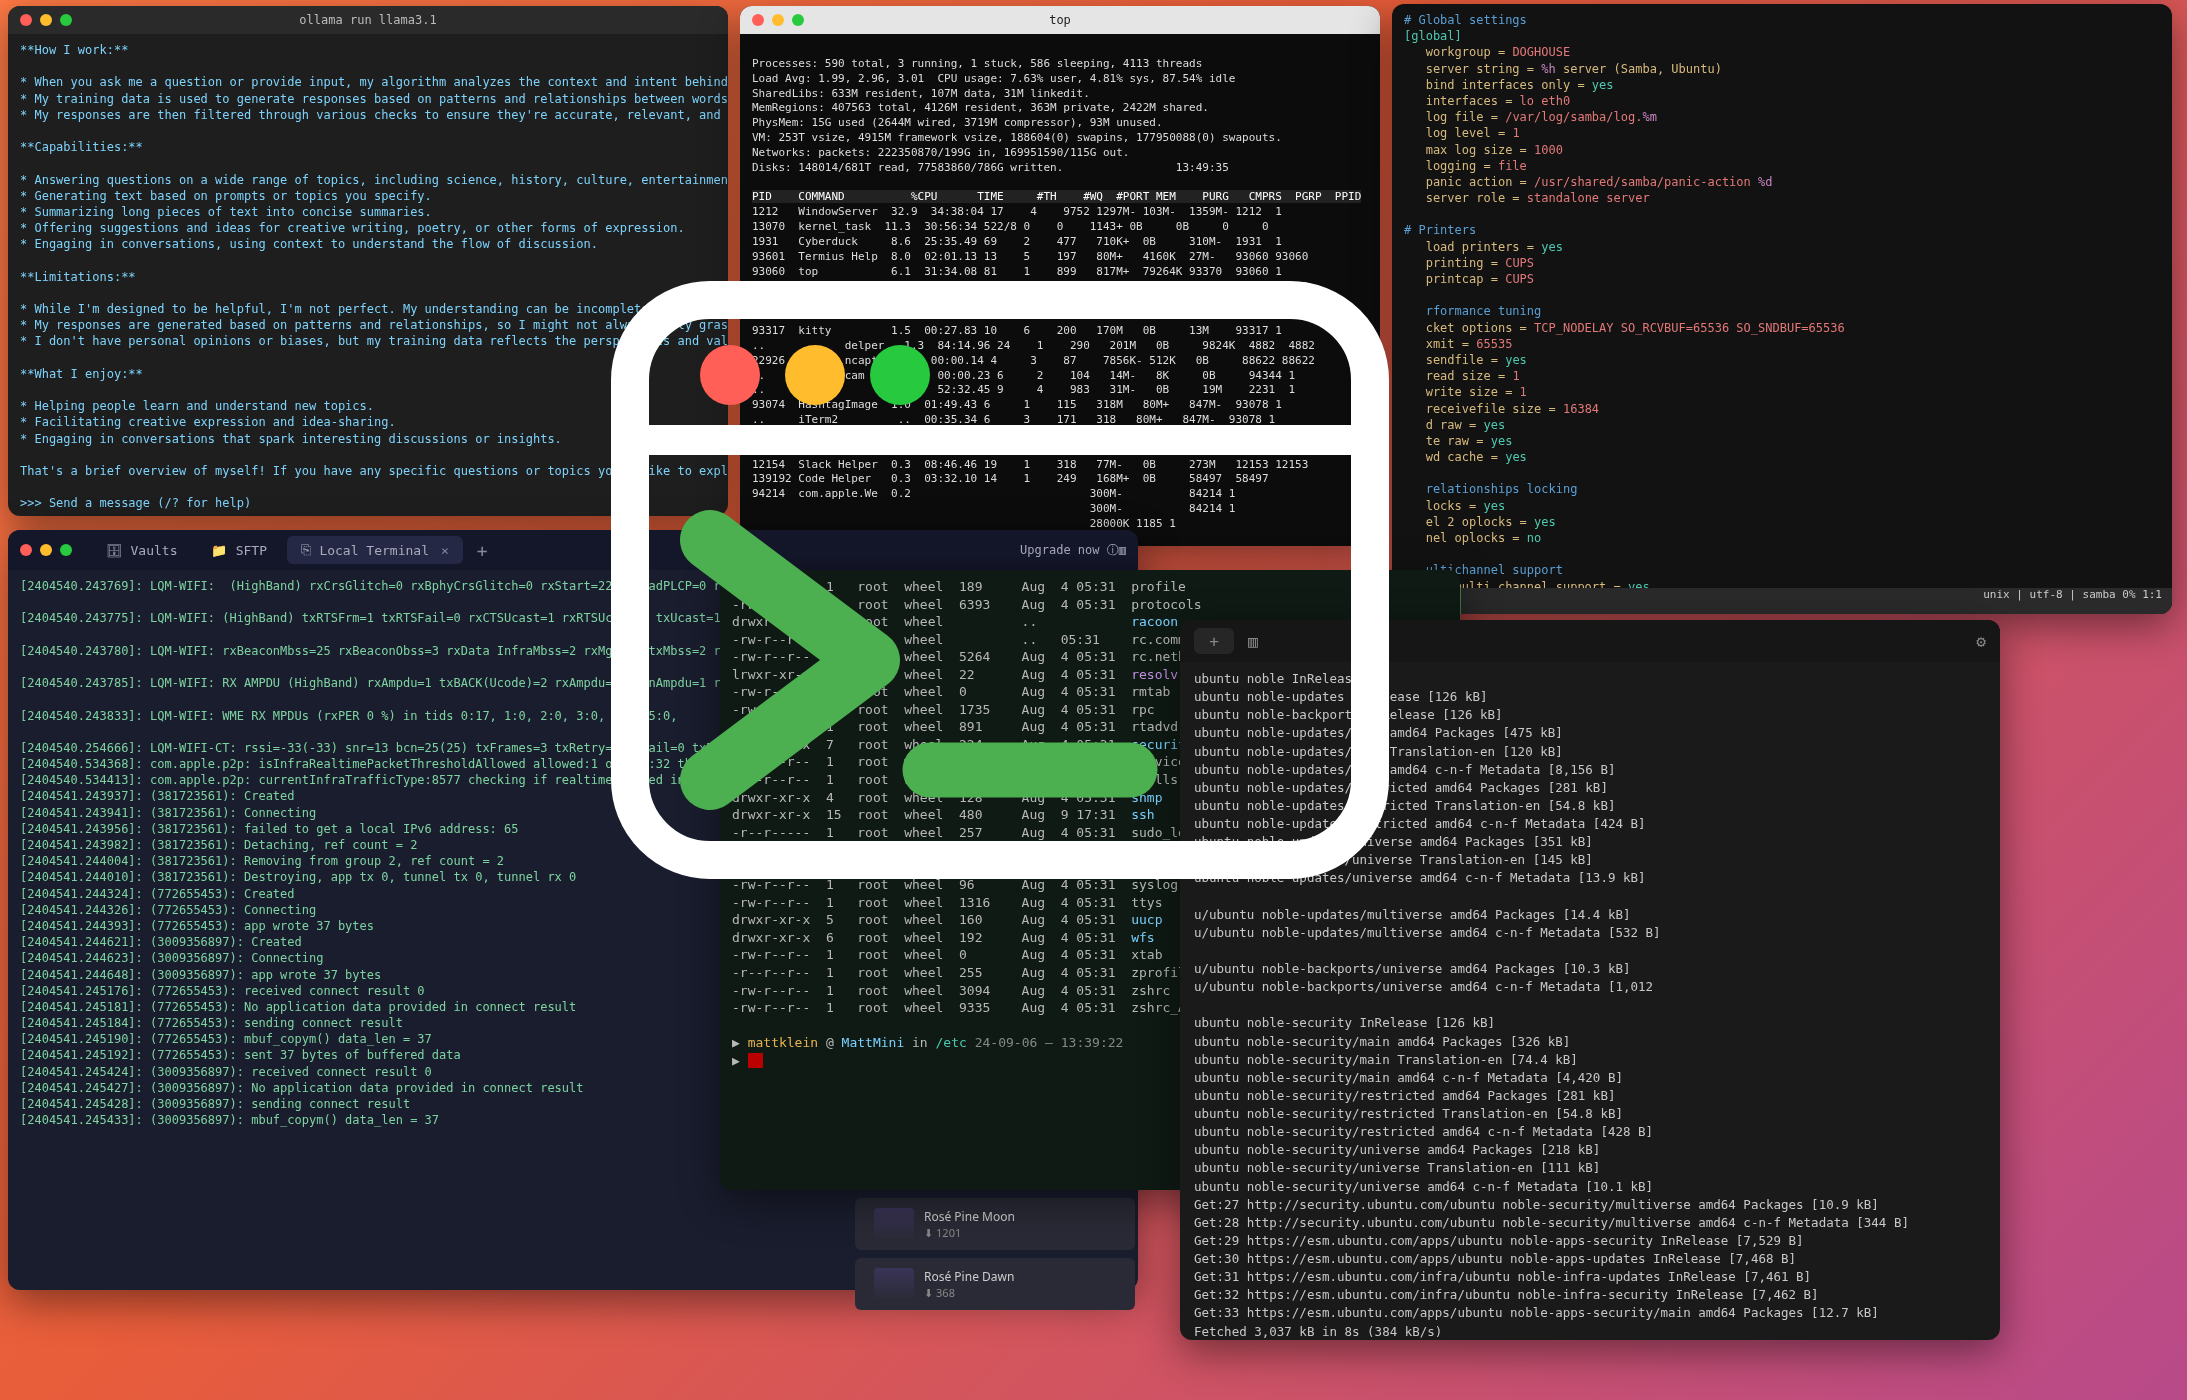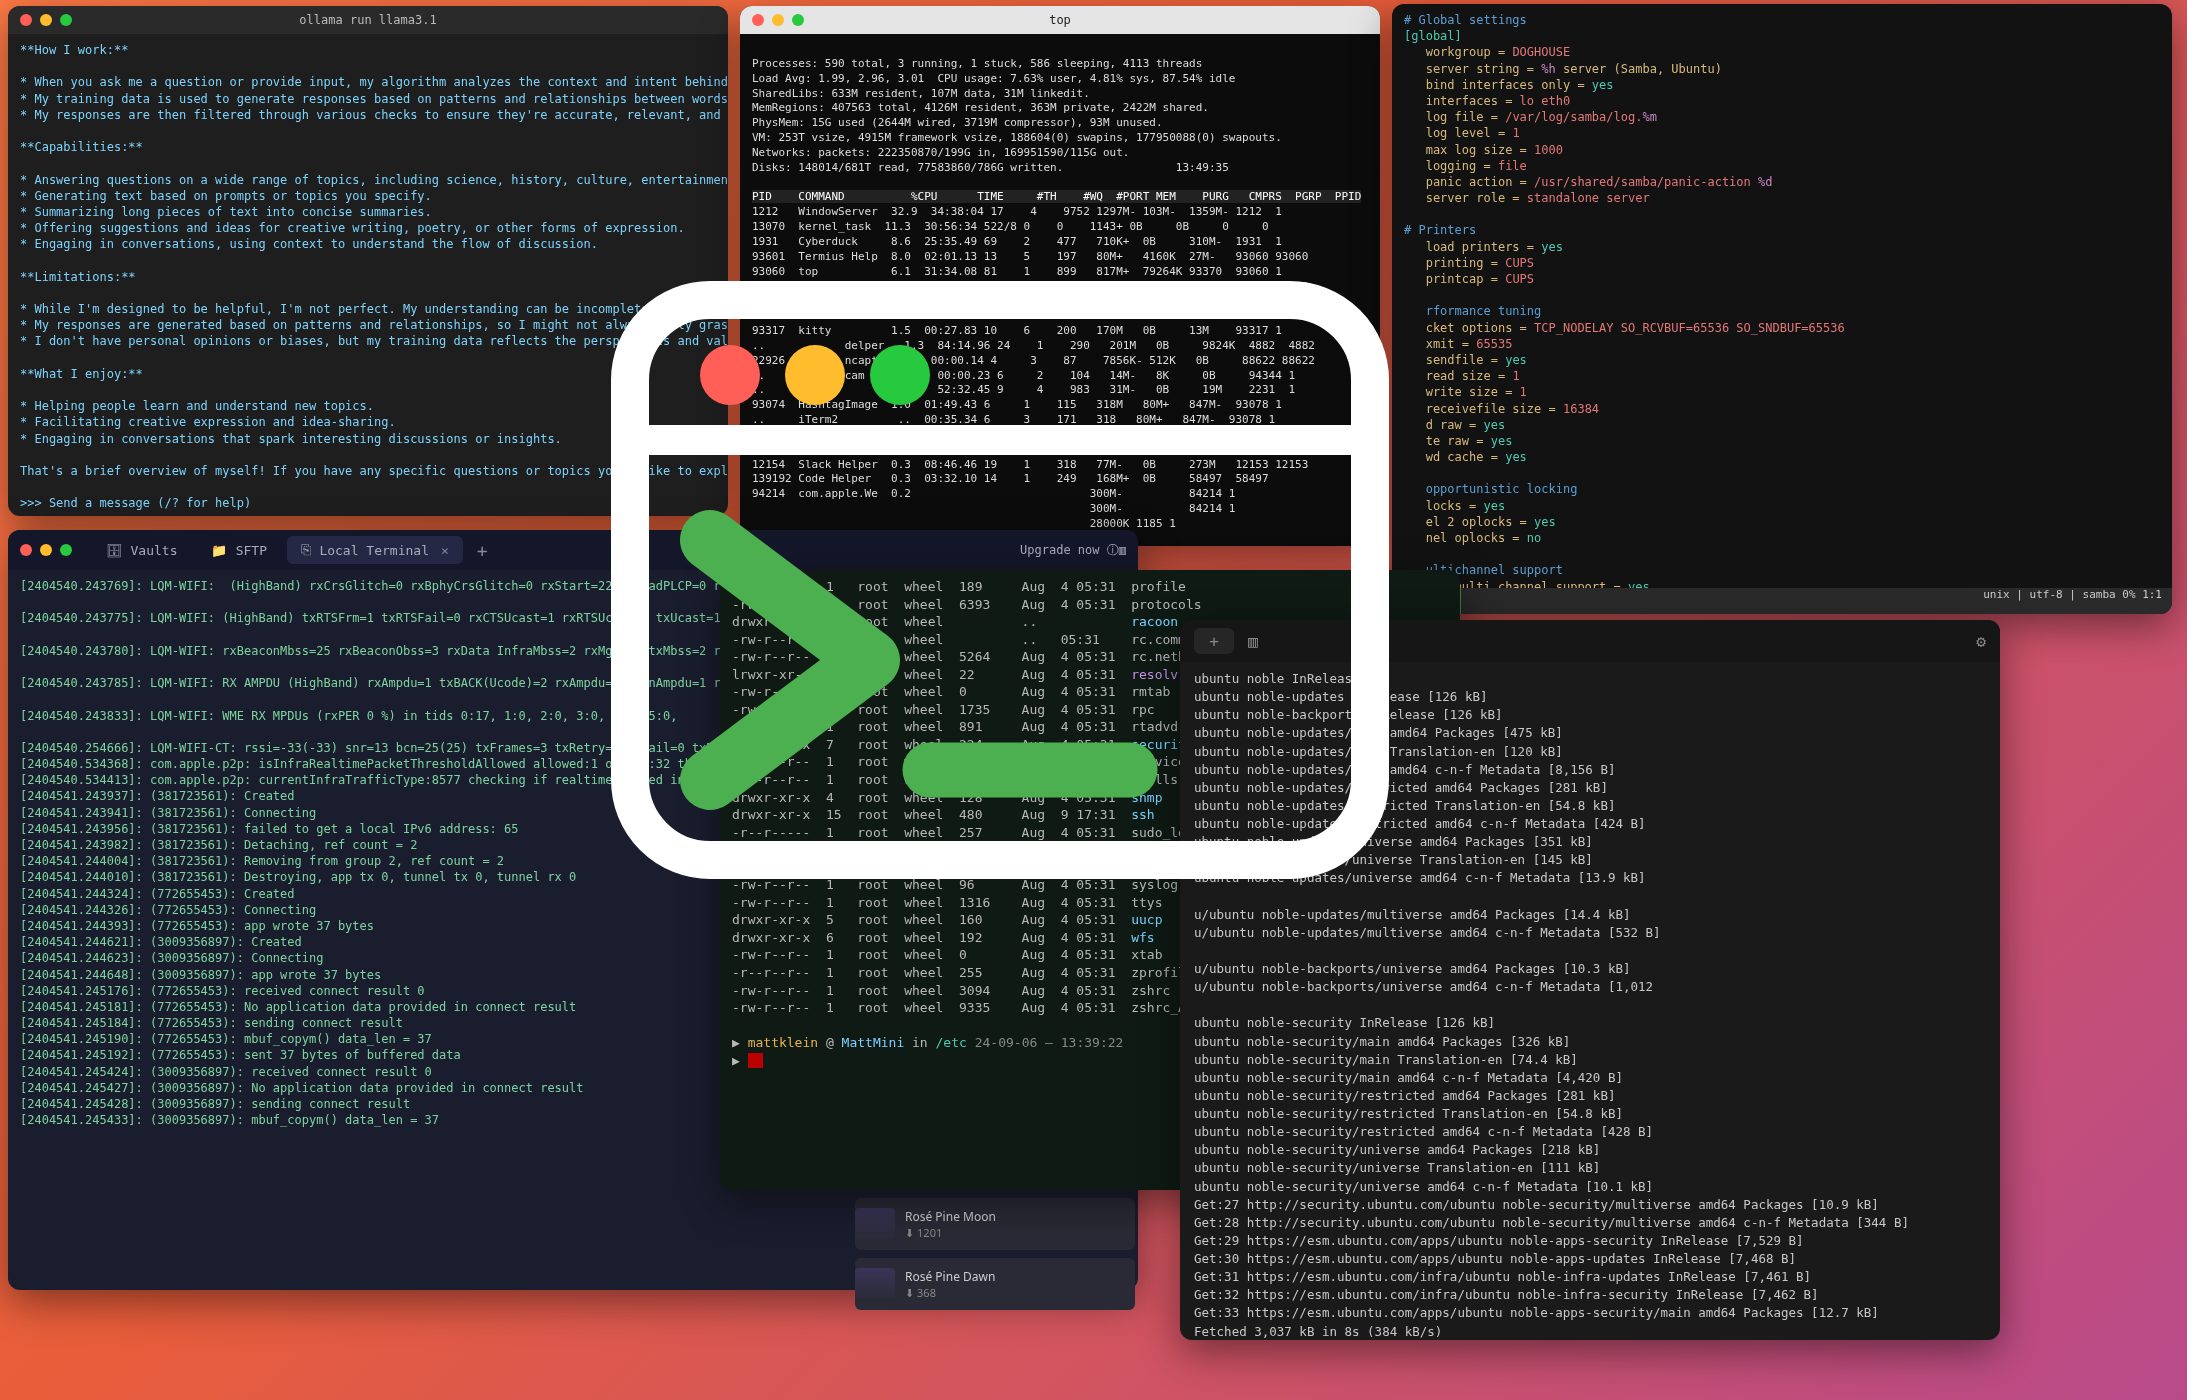--- a/index.html
+++ b/index.html
@@ -33,21 +33,21 @@
   #tabs .tabbar{height:40px;background:#14162a;display:flex;align-items:center;gap:6px;padding:0 12px;font-size:13px;color:#aab}
   #tabs .tab{padding:6px 14px;border-radius:6px;display:flex;align-items:center;gap:8px}
   #tabs .tab.active{background:#252845}
   #tabs .tab .x{margin-left:4px;color:#889}
   #tabs .plus{margin-left:8px;color:#889;font-size:18px}
   #tabs .right{margin-left:auto;display:flex;align-items:center;font-size:12px;color:#aab}
   #tabs .term{color:#7dd3a0;font-size:12px}
 
   
   #cards{position:absolute;left:855px;top:1198px;width:280px}
-  .card{background:#2a2a36;border-radius:6px;padding:10px 0;margin-bottom:8px;display:flex;gap:10px;align-items:center;color:#ccc;font-size:12px;font-family:system-ui}
+  .card{background:#2a2a36;border-radius:6px;padding:10px 19px;margin-bottom:8px;display:flex;gap:10px;align-items:center;color:#ccc;font-size:12px;font-family:system-ui}
   .swatch{width:40px;height:32px;border-radius:4px;background:linear-gradient(#3a3458,#2a2a36)}
 
   
   #etcw{left:720px;top:570px;width:740px;height:620px;background:#0f1a14}
   #etcw .titlebar{background:#e4e4e4;color:#333}
   #etcw .term{font-size:13px;color:#b8b8b8}
   .dir{color:#7ad1ff}.lnk{color:#c792ea}.prompt-user{color:#e6b450}.prompt-host{color:#7ad1ff}.prompt-path{color:#4ec9b0}
 
   
   #apt{left:1180px;top:620px;width:820px;height:720px;background:#1a1a1a}
@@ -169,21 +169,21 @@
 <span class="yl">   cket options = <span class="str">TCP_NODELAY SO_RCVBUF=65536 SO_SNDBUF=65536</span></span>
 <span class="yl">   xmit = <span class="str">65535</span></span>
 <span class="yl">   sendfile = <span class="kw">yes</span></span>
 <span class="yl">   read size = <span class="str">1</span></span>
 <span class="yl">   write size = <span class="str">1</span></span>
 <span class="yl">   receivefile size = <span class="str">16384</span></span>
 <span class="yl">   d raw = <span class="kw">yes</span></span>
 <span class="yl">   te raw = <span class="kw">yes</span></span>
 <span class="yl">   wd cache = <span class="kw">yes</span></span>
 <span class="yl"></span>
-<span class="cmt">   opportunistic locking</span>
+<span class="cmt">   relationships locking</span>
 <span class="yl">   locks = <span class="kw">yes</span></span>
 <span class="yl">   el 2 oplocks = <span class="kw">yes</span></span>
 <span class="yl">   nel oplocks = <span class="kw">no</span></span>
 <span class="yl"></span>
 <span class="cmt">   ultichannel support</span>
 <span class="yl">   ver multi channel support = <span class="kw">yes</span></span></div>
   <div class="statusline">
     <span style="background:#4a8a4a;color:#000;padding:2px 8px;margin-right:8px">smb.conf</span>
     <span style="margin-left:auto;margin-right:10px">unix | utf-8 | samba   0%   1:1</span>
   </div>

